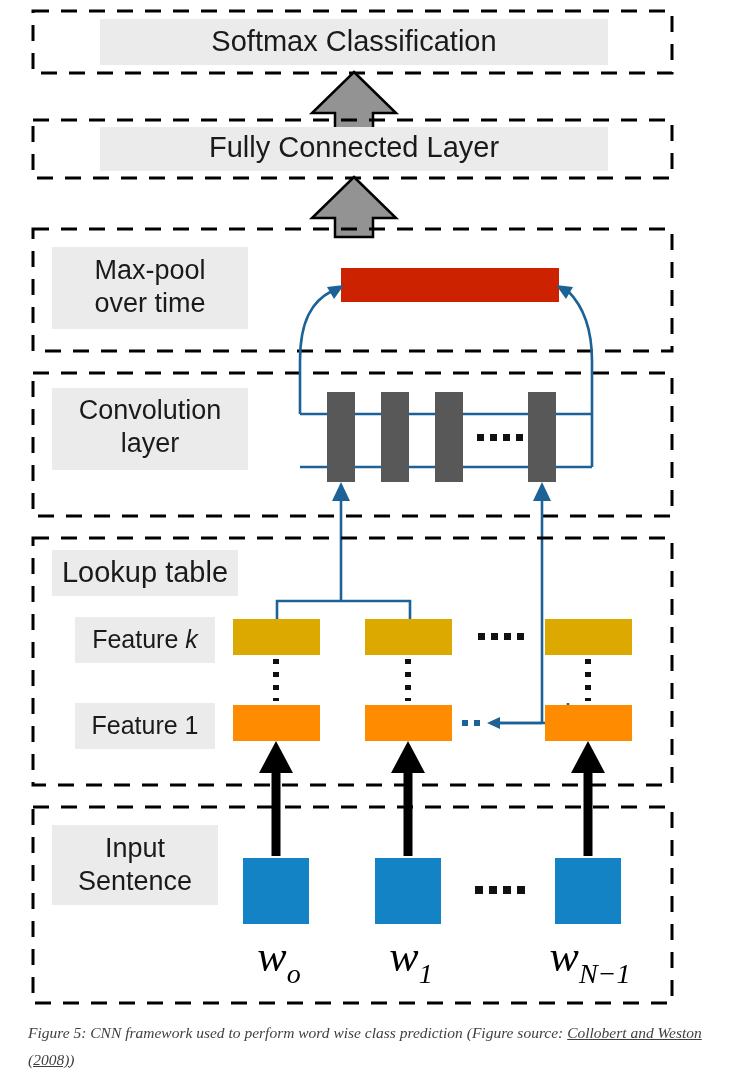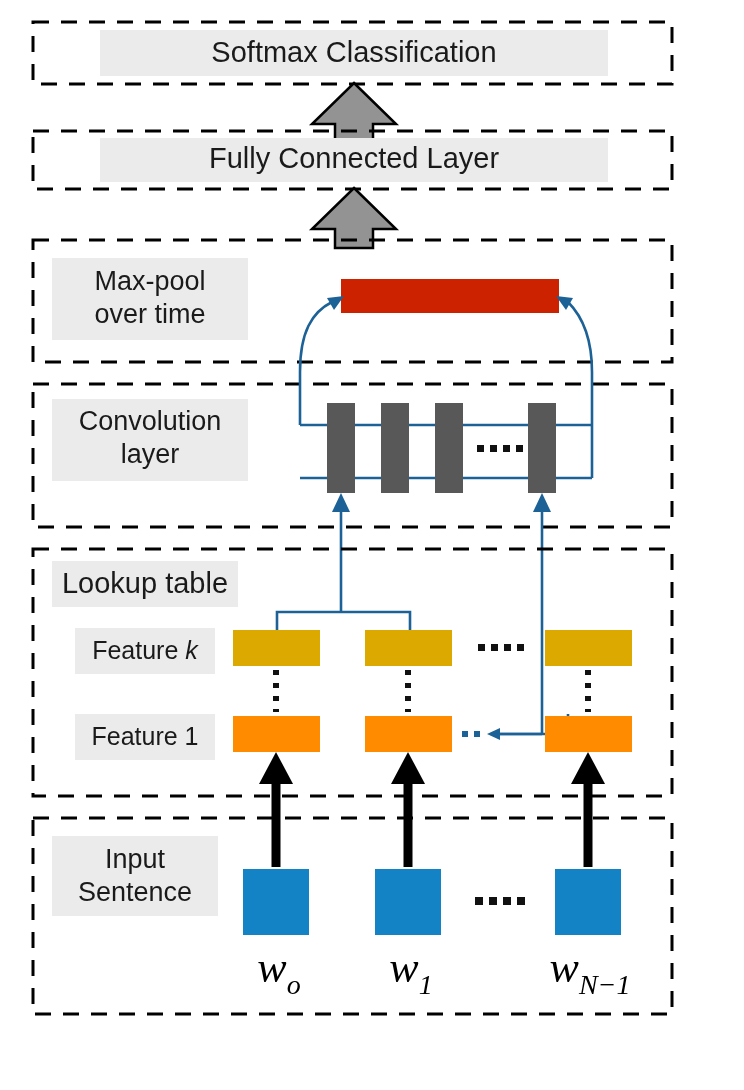--- a/index.html
+++ b/index.html
@@ -9,21 +9,21 @@
   }
   body {
     width: 744px;
     height: 1090px;
     font-family: "Liberation Sans", sans-serif;
     position: relative;
     overflow: hidden;
   }
   #figure-root {
     position: absolute;
-    left: 0; top: 12px;
+    left: 0; top: 1px;
     width: 744px;
     height: 778px;
   }
   svg.diagram {
     position: absolute;
     left: 0; top: 0;
     width: 744px;
     height: 1010px;
   }
   
@@ -227,14 +227,15 @@
       <rect class="dots-black" x="503" y="885" width="8" height="8"></rect>
       <rect class="dots-black" x="517" y="885" width="8" height="8"></rect>
     </g>
 
     <text class="wlabel" x="279" y="970"><tspan class="wmain">w</tspan><tspan class="wsub" dy="12">o</tspan></text>
     <text class="wlabel" x="411" y="970"><tspan class="wmain">w</tspan><tspan class="wsub" dy="12">1</tspan></text>
     <text class="wlabel" x="590" y="970"><tspan class="wmain">w</tspan><tspan class="wsub" dy="12">N−1</tspan></text>
 
   </svg>
 
+  <div id="caption"><span>Figure 5: CNN framework used to perform word wise class prediction (Figure source: </span><span class="srclink">Collobert and Weston (2008)</span><span>)</span></div>
 
 </div>
 
 </body></html>

